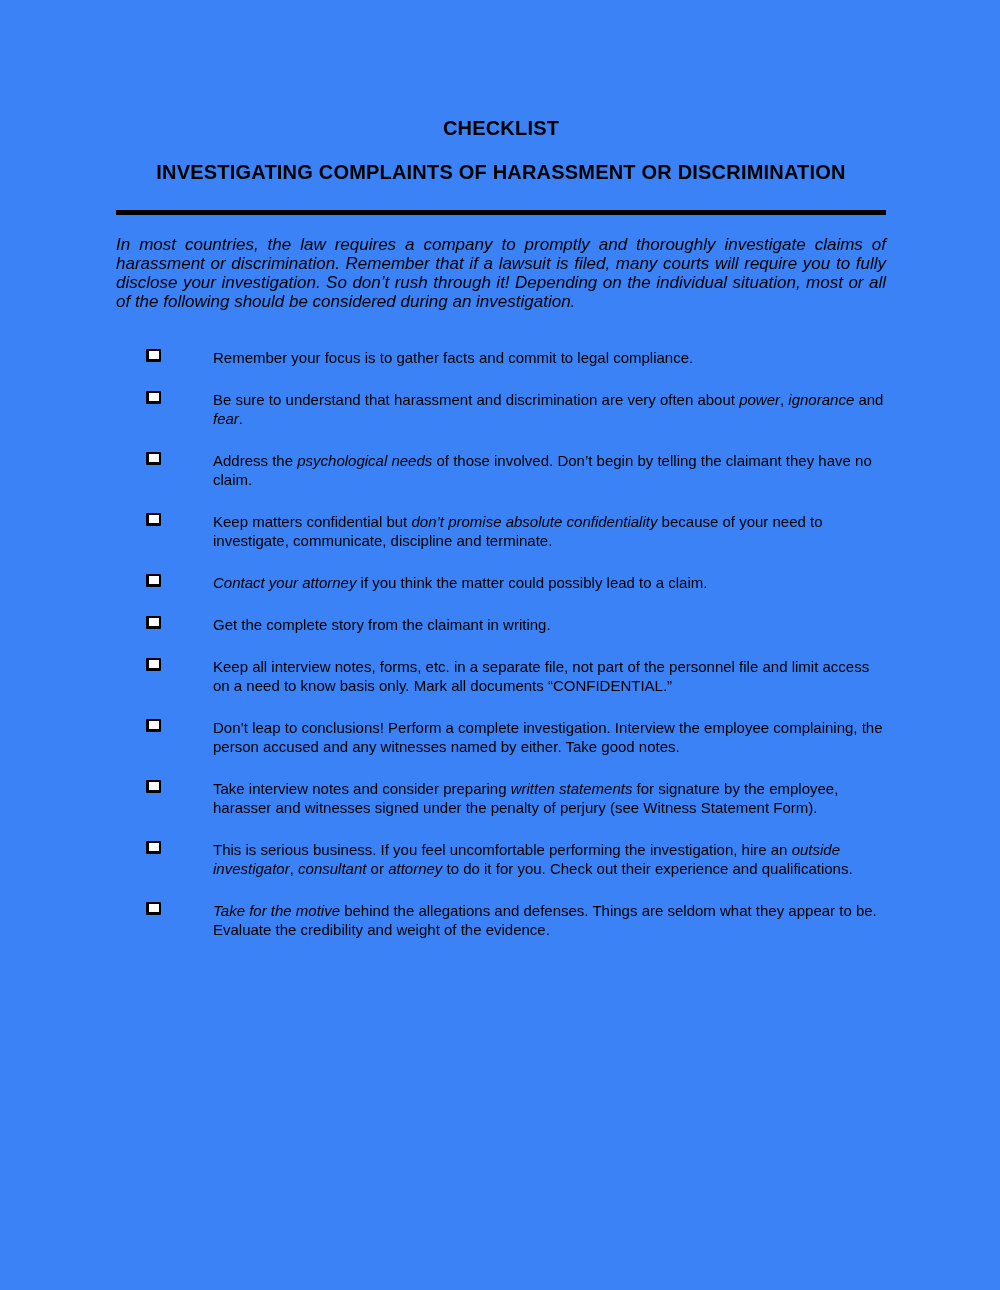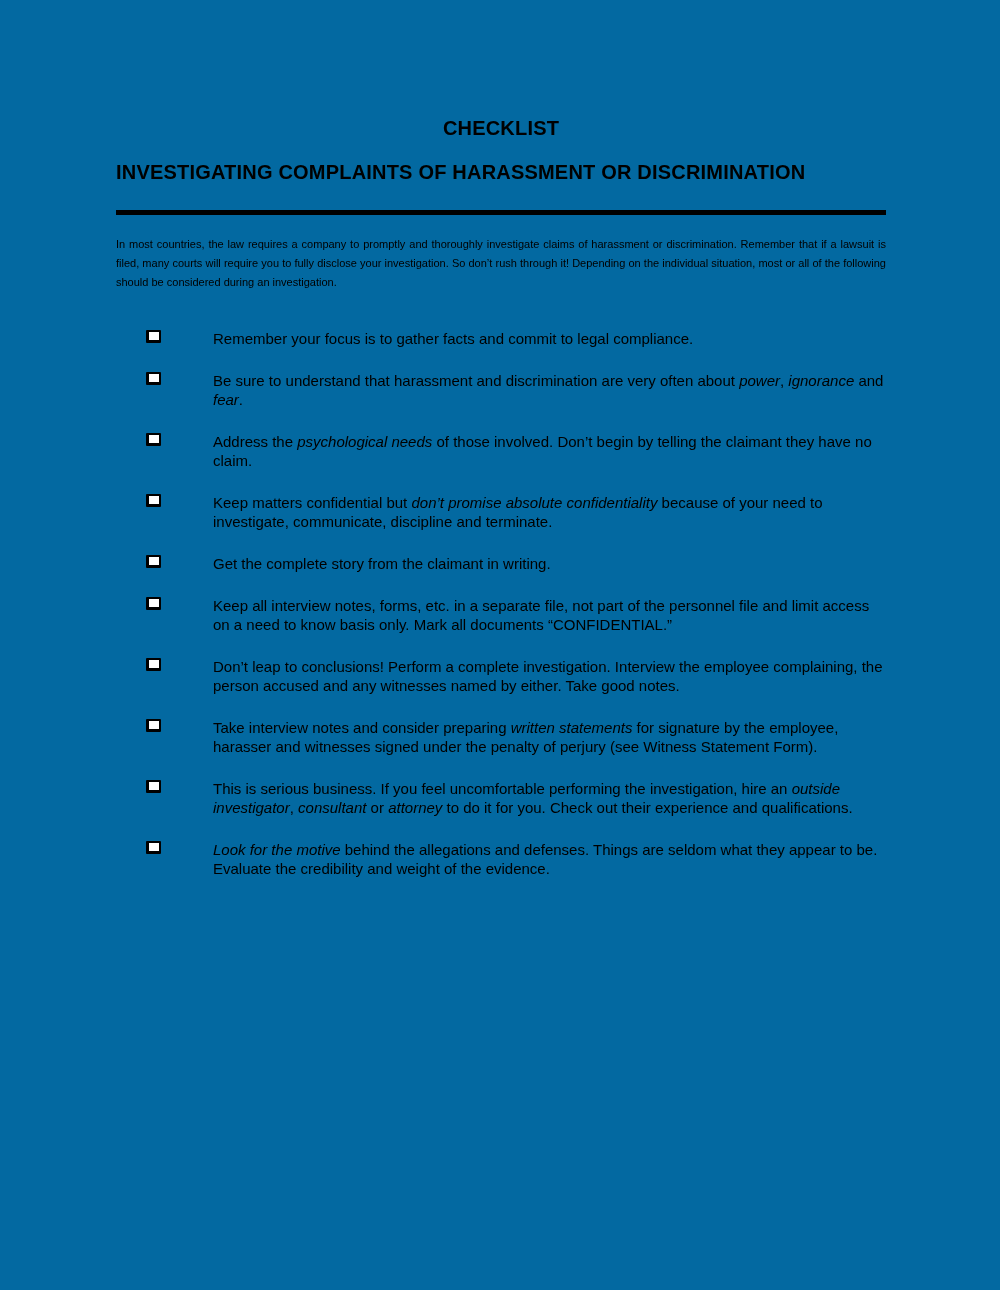--- a/index.html
+++ b/index.html
@@ -6,51 +6,53 @@
     margin: 0;
     padding: 0;
     background: #ffffff;
   }
   .page {
     position: relative;
     width: 1000px;
     height: 1290px;
     box-sizing: border-box;
     padding: 117px 114px 0 116px;
-    background: #0369a1;
+    background: #3b82f6;
     color: #000000;
     font-family: "Liberation Sans", sans-serif;
     overflow: hidden;
   }
   .doc-title {
     margin: 0;
     font-size: 20px;
     line-height: 23px;
     font-weight: bold;
     text-align: center;
     letter-spacing: 0.2px;
   }
   .doc-subtitle {
     margin: 21px 0 0 0;
     font-size: 20px;
     line-height: 23px;
     font-weight: bold;
+    text-align: center;
     letter-spacing: 0.2px;
   }
   .title-divider {
     margin: 26px 0 0 0;
     border: none;
     height: 5px;
     background: #000000;
   }
   .intro {
     margin: 20px 0 0 0;
-    font-size: 11px;
+    font-size: 17px;
     line-height: 19px;
     text-align: justify;
+    font-style: italic;
   }
   .checklist {
     list-style: none;
     margin: 37px 0 0 0;
     padding: 0;
   }
   .check-item {
     position: relative;
     padding-left: 61px;
     margin-bottom: 23px;
@@ -101,36 +103,40 @@
       <li class="check-item">
         <span class="checkbox"></span>
         <span class="item-text"><span>Address the </span><em>psychological needs</em><span> of those involved. Don’t begin by telling the claimant they have no claim.</span></span>
       </li>
       <li class="check-item">
         <span class="checkbox"></span>
         <span class="item-text"><span>Keep matters confidential but </span><em>don’t promise absolute confidentiality</em><span> because of your need to investigate, communicate, discipline and terminate.</span></span>
       </li>
       <li class="check-item">
         <span class="checkbox"></span>
+        <span class="item-text"><em>Contact your attorney</em><span> if you think the matter could possibly lead to a claim.</span></span>
+      </li>
+      <li class="check-item">
+        <span class="checkbox"></span>
         <span class="item-text"><span>Get the complete story from the claimant in writing.</span></span>
       </li>
       <li class="check-item">
         <span class="checkbox"></span>
         <span class="item-text"><span>Keep all interview notes, forms, etc. in a separate file, not part of the personnel file and limit access on a need to know basis only. Mark all documents “CONFIDENTIAL.”</span></span>
       </li>
       <li class="check-item">
         <span class="checkbox"></span>
         <span class="item-text"><span>Don’t leap to conclusions! Perform a complete investigation. Interview the employee complaining, the person accused and any witnesses named by either. Take good notes.</span></span>
       </li>
       <li class="check-item">
         <span class="checkbox"></span>
         <span class="item-text"><span>Take interview notes and consider preparing </span><em>written statements</em><span> for signature by the employee, harasser and witnesses signed under the penalty of perjury (see Witness Statement Form).</span></span>
       </li>
       <li class="check-item">
         <span class="checkbox"></span>
         <span class="item-text"><span>This is serious business. If you feel uncomfortable performing the investigation, hire an </span><em>outside investigator</em><span>, </span><em>consultant</em><span> or </span><em>attorney</em><span> to do it for you. Check out their experience and qualifications.</span></span>
       </li>
       <li class="check-item">
         <span class="checkbox"></span>
-        <span class="item-text"><em>Look for the motive</em><span> behind the allegations and defenses. Things are seldom what they appear to be. Evaluate the credibility and weight of the evidence.</span></span>
+        <span class="item-text"><em>Take for the motive</em><span> behind the allegations and defenses. Things are seldom what they appear to be. Evaluate the credibility and weight of the evidence.</span></span>
       </li>
     </ul>
 </div>
 
 </body></html>

